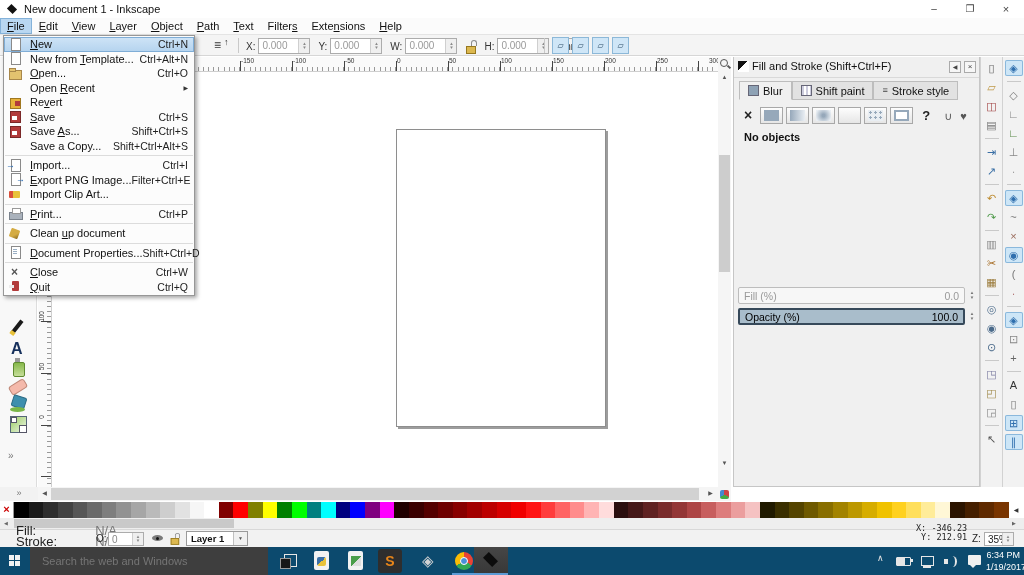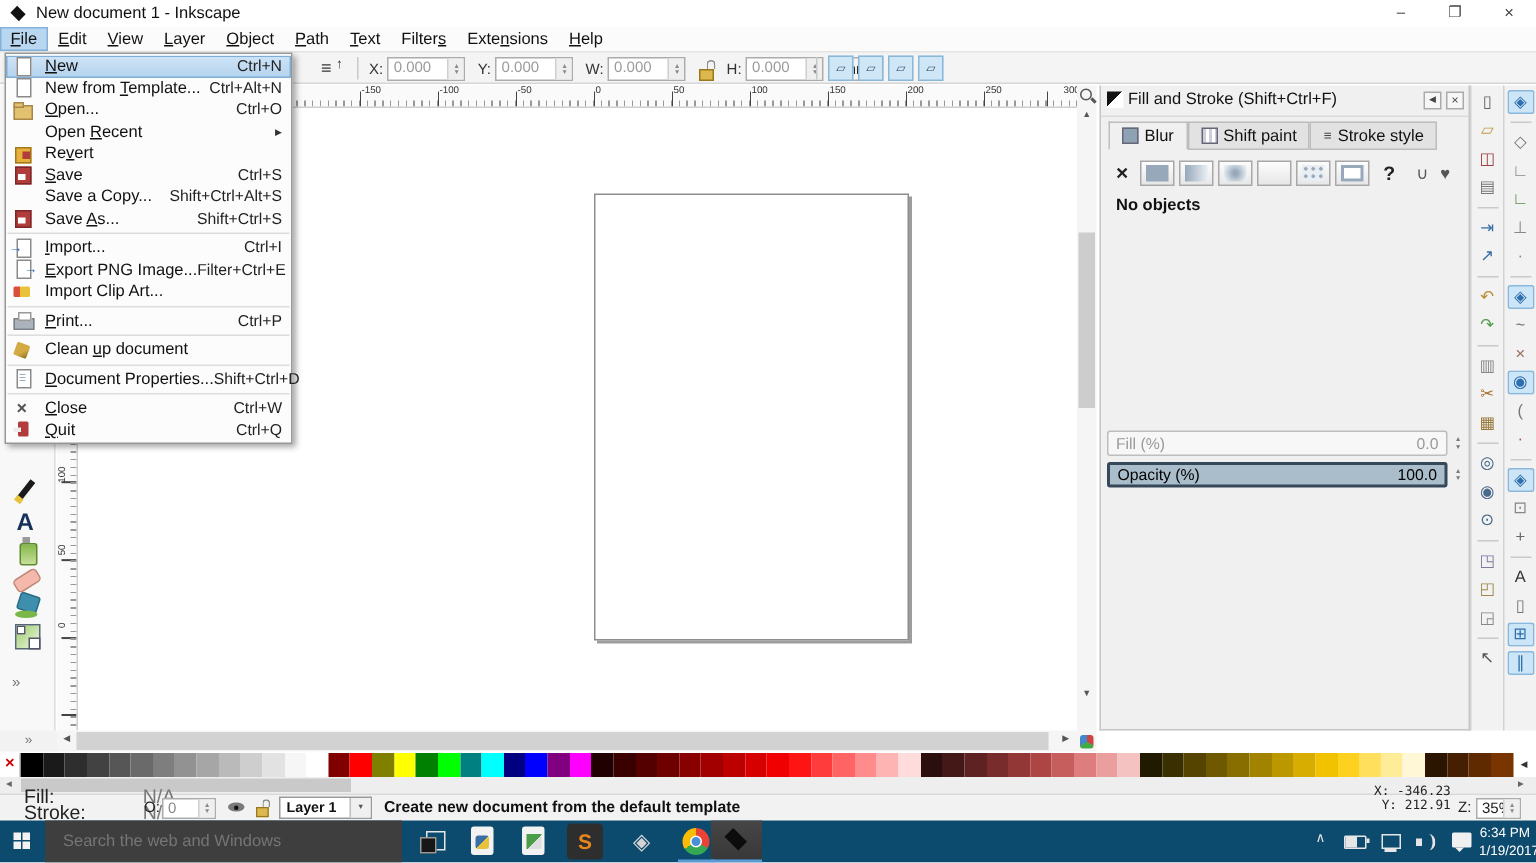--- a/index.html
+++ b/index.html
@@ -469,21 +469,20 @@
         <span>▲</span>
         <span>▼</span>
       </span>
   </div>
   <div class="eyeicon" style="left:152px;top:2px"></div>
   <div class="lockicon abs" style="left:169px;top:1px;transform:scale(.85)"></div>
   <div class="abs" id="layer-box">
     <span id="layer-name">Layer 1</span>
     <span id="layer-arrow">▼</span>
   </div>
-  <div class="abs" id="status-msg">Create new document from the default template</div>
   <div class="abs" id="coords">
     <span>X:</span> <span>-346.23</span><br>
     <span>Y:</span> <span>212.91</span>
   </div>
   <div class="abs sb-label" id="z-label">Z:</div>
   <div class="abs spinbox" id="z-box">
     <span class="spinval">35%</span>
     <span class="spincol">
         <span>▲</span>
         <span>▼</span>
@@ -707,28 +706,28 @@
       <span class="mi mi-revert"></span>
       <span class="fm-label">Re<span style="text-decoration: underline;">v</span>ert</span>
       <span class="fm-sc"></span>
     </div>
     <div class="fm-row">
       <span class="mi mi-save"></span>
       <span class="fm-label"><span style="text-decoration: underline;">S</span>ave</span>
       <span class="fm-sc">Ctrl+S</span>
     </div>
     <div class="fm-row">
+      <span class="mi mi-save-as"></span>
+      <span class="fm-label">Save <span style="text-decoration: underline;">A</span>s...</span>
+      <span class="fm-sc">Shift+Ctrl+S</span>
+    </div>
+    <div class="fm-row">
       <span class="mi mi-none"></span>
       <span class="fm-label">Save a Copy...</span>
       <span class="fm-sc">Shift+Ctrl+Alt+S</span>
-    </div>
-    <div class="fm-row">
-      <span class="mi mi-save-as"></span>
-      <span class="fm-label">Save <span style="text-decoration: underline;">A</span>s...</span>
-      <span class="fm-sc">Shift+Ctrl+S</span>
     </div>
     <div class="fm-sep"></div>
     <div class="fm-row">
       <span class="mi mi-import"></span>
       <span class="fm-label"><span style="text-decoration: underline;">I</span>mport...</span>
       <span class="fm-sc">Ctrl+I</span>
     </div>
     <div class="fm-row">
       <span class="mi mi-export"></span>
       <span class="fm-label"><span style="text-decoration: underline;">E</span>xport PNG Image...</span>

